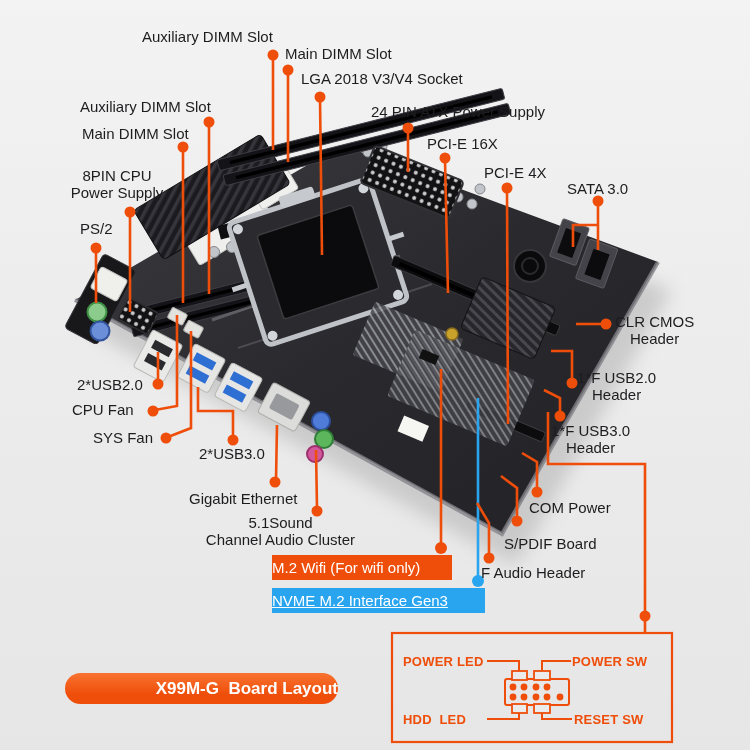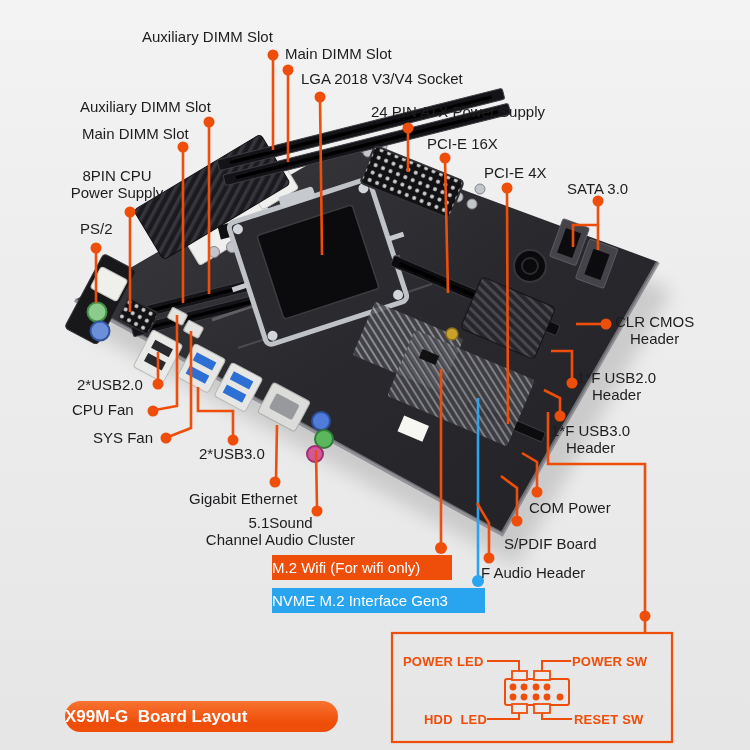--- a/index.html
+++ b/index.html
@@ -28,31 +28,30 @@
   .lbl.center{text-align:center;}
   .lbl.right{text-align:center;}
   .badge{
     position:absolute;
     color:#fff;
     font-size:15px;
     text-align:left;
     white-space:pre;
   }
   .badge.orange{background:var(--orange);}
-  .badge.blue{background:var(--blue);}
+  .badge.blue{background:var(--blue);text-decoration:underline;}
   .pill{
     position:absolute;
     left:65px;top:673px;width:273px;height:31px;
     border-radius:16px;
     background:linear-gradient(180deg,#f87330 0%,var(--orange) 70%);
     color:#fff;
     font-size:17px;font-weight:bold;
-    line-height:31px;text-align:left;
+    line-height:31px;text-align:right;
     white-space:pre;
-    margin-top:28px;
   }
   .plabel{
     position:absolute;
     color:var(--orange);
     font-size:13px;font-weight:bold;
     white-space:pre;
     letter-spacing:.2px;
   }
   
   .oline{fill:none;stroke:var(--orange);stroke-width:2.6;}
@@ -339,16 +338,16 @@
 <div class="lbl" style="left:577px;top:370px">1*F USB2.0
 Header</div>
 <div class="lbl" style="left:551px;top:423px">1*F USB3.0
 Header</div>
 
 <div class="badge orange" style="left:272px;top:555px;width:180px;height:25px;line-height:25px">M.2 Wifi (For wifi only)</div>
 <div class="badge blue" style="left:272px;top:588px;width:213px;height:25px;line-height:25px">NVME M.2 Interface Gen3</div>
 
 <div class="plabel right" style="left:403px;top:654px;width:84px;text-align:left">POWER LED</div>
 <div class="plabel" style="left:572px;top:654px">POWER SW</div>
-<div class="plabel" style="left:403px;top:712px;width:84px;text-align:right">HDD  LED</div>
+<div class="plabel" style="left:403px;top:712px;width:84px;text-align:left">HDD  LED</div>
 <div class="plabel" style="left:574px;top:712px">RESET SW</div>
 
 <div class="pill">X99M-G  Board Layout</div>
 
 </body></html>

